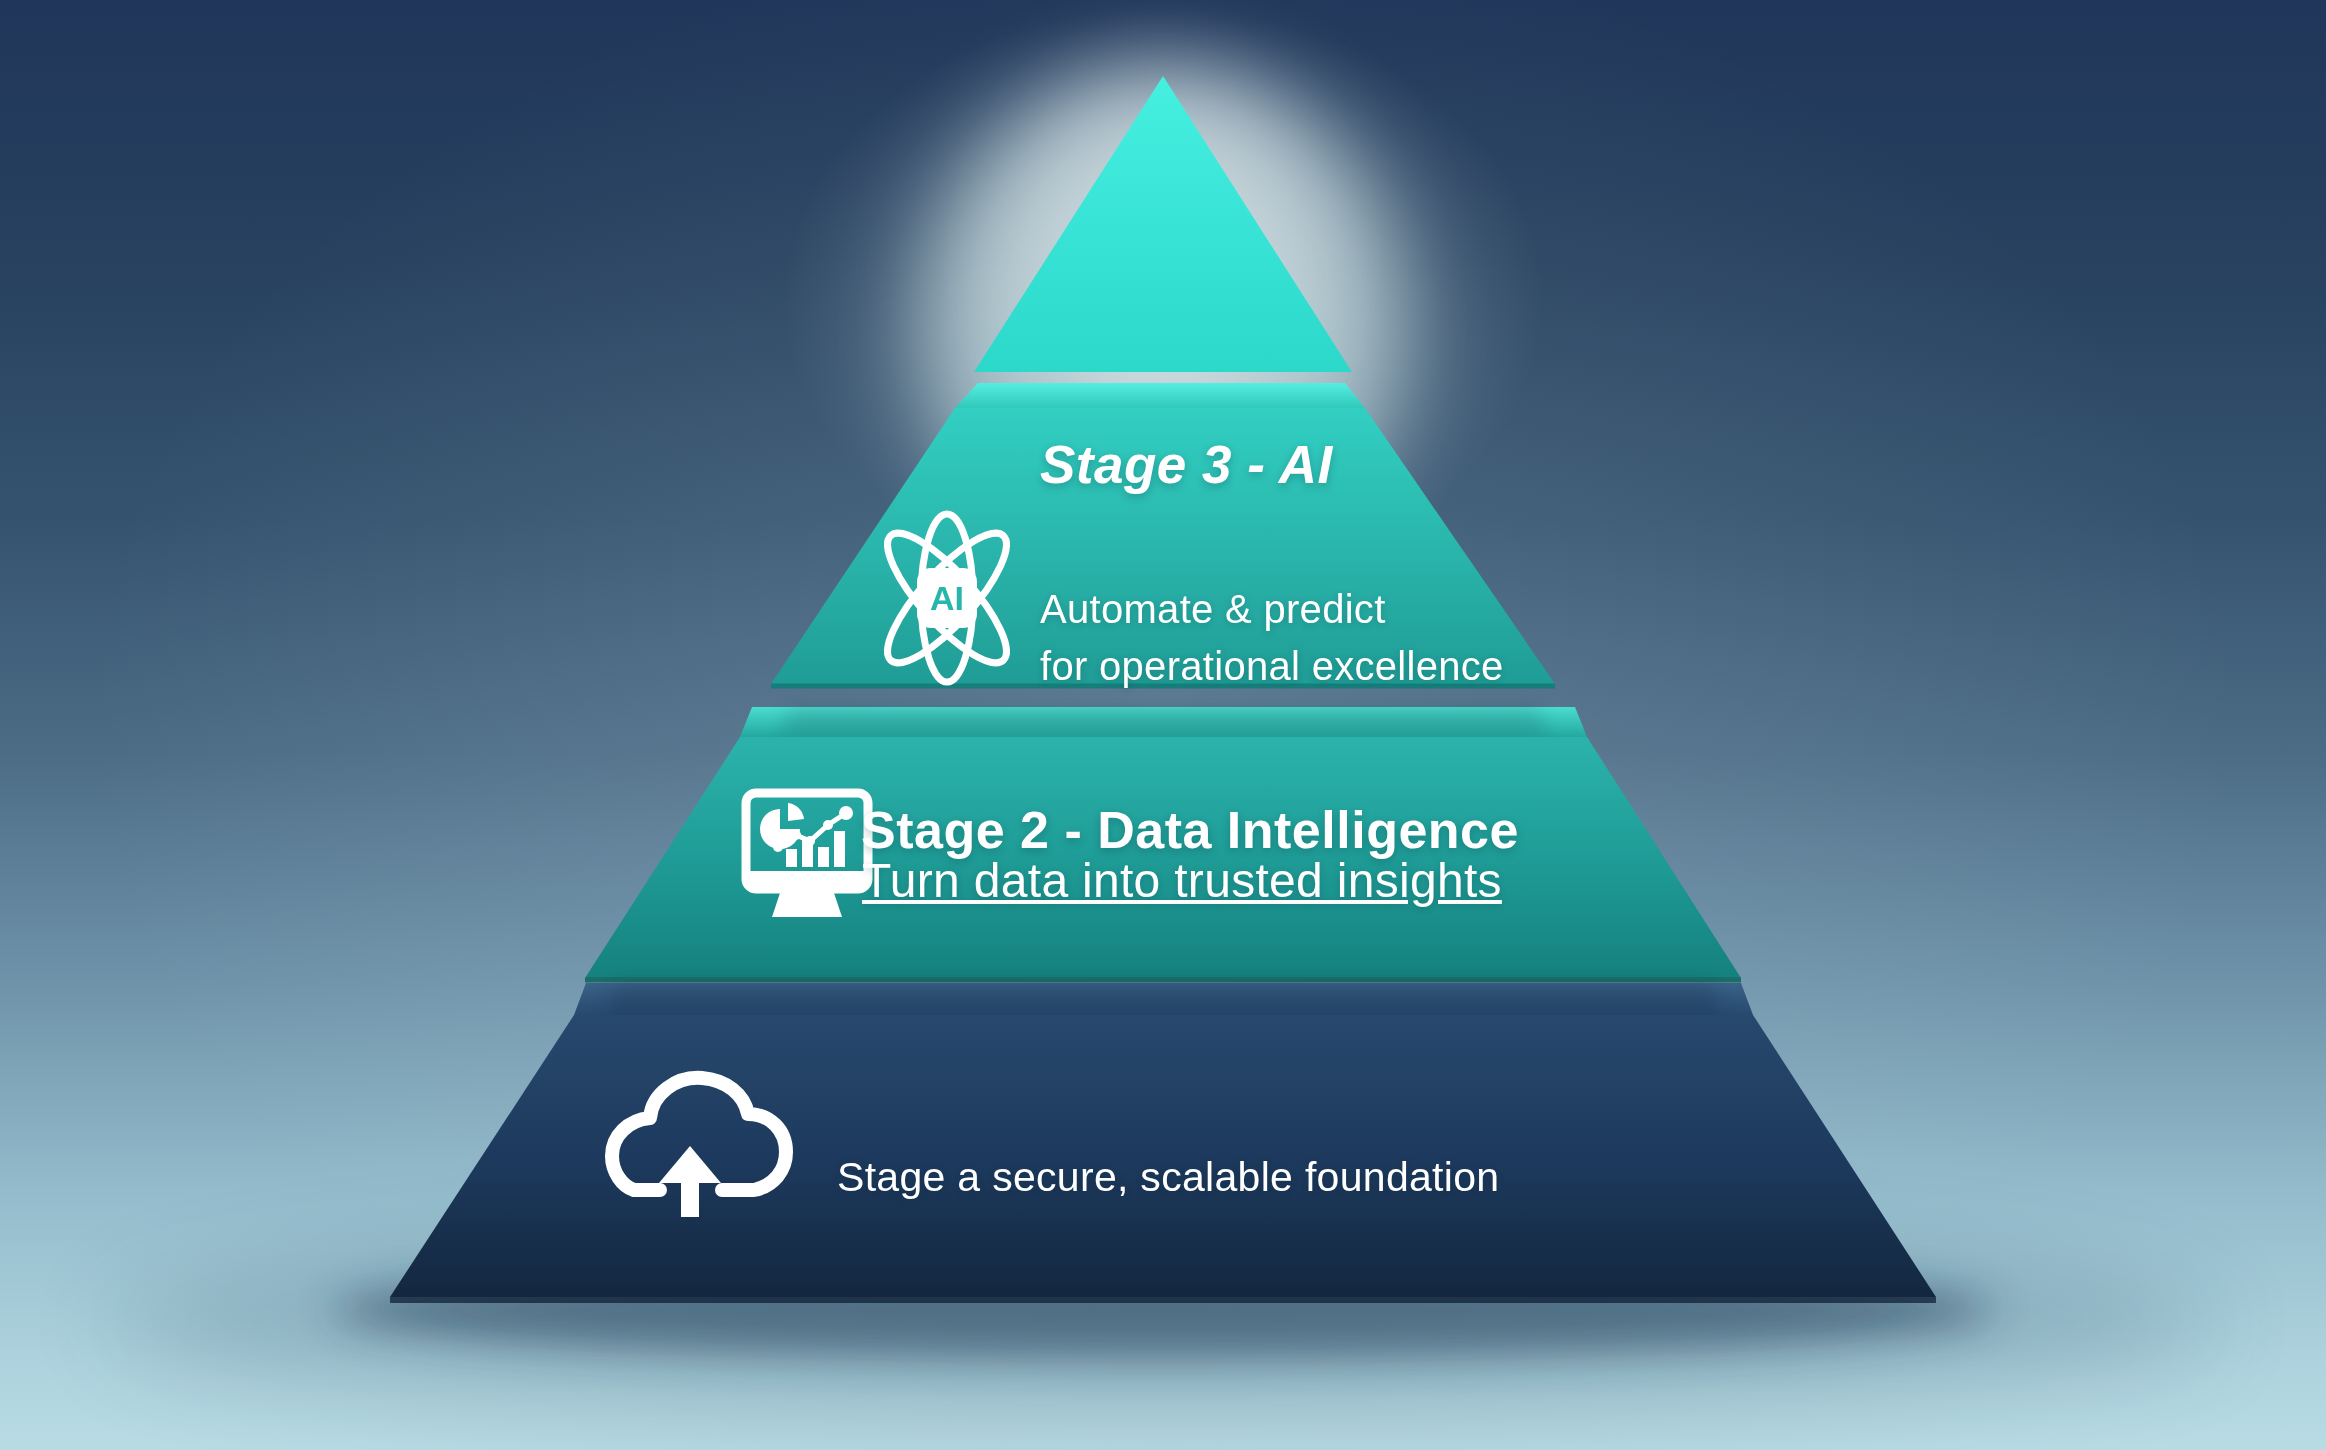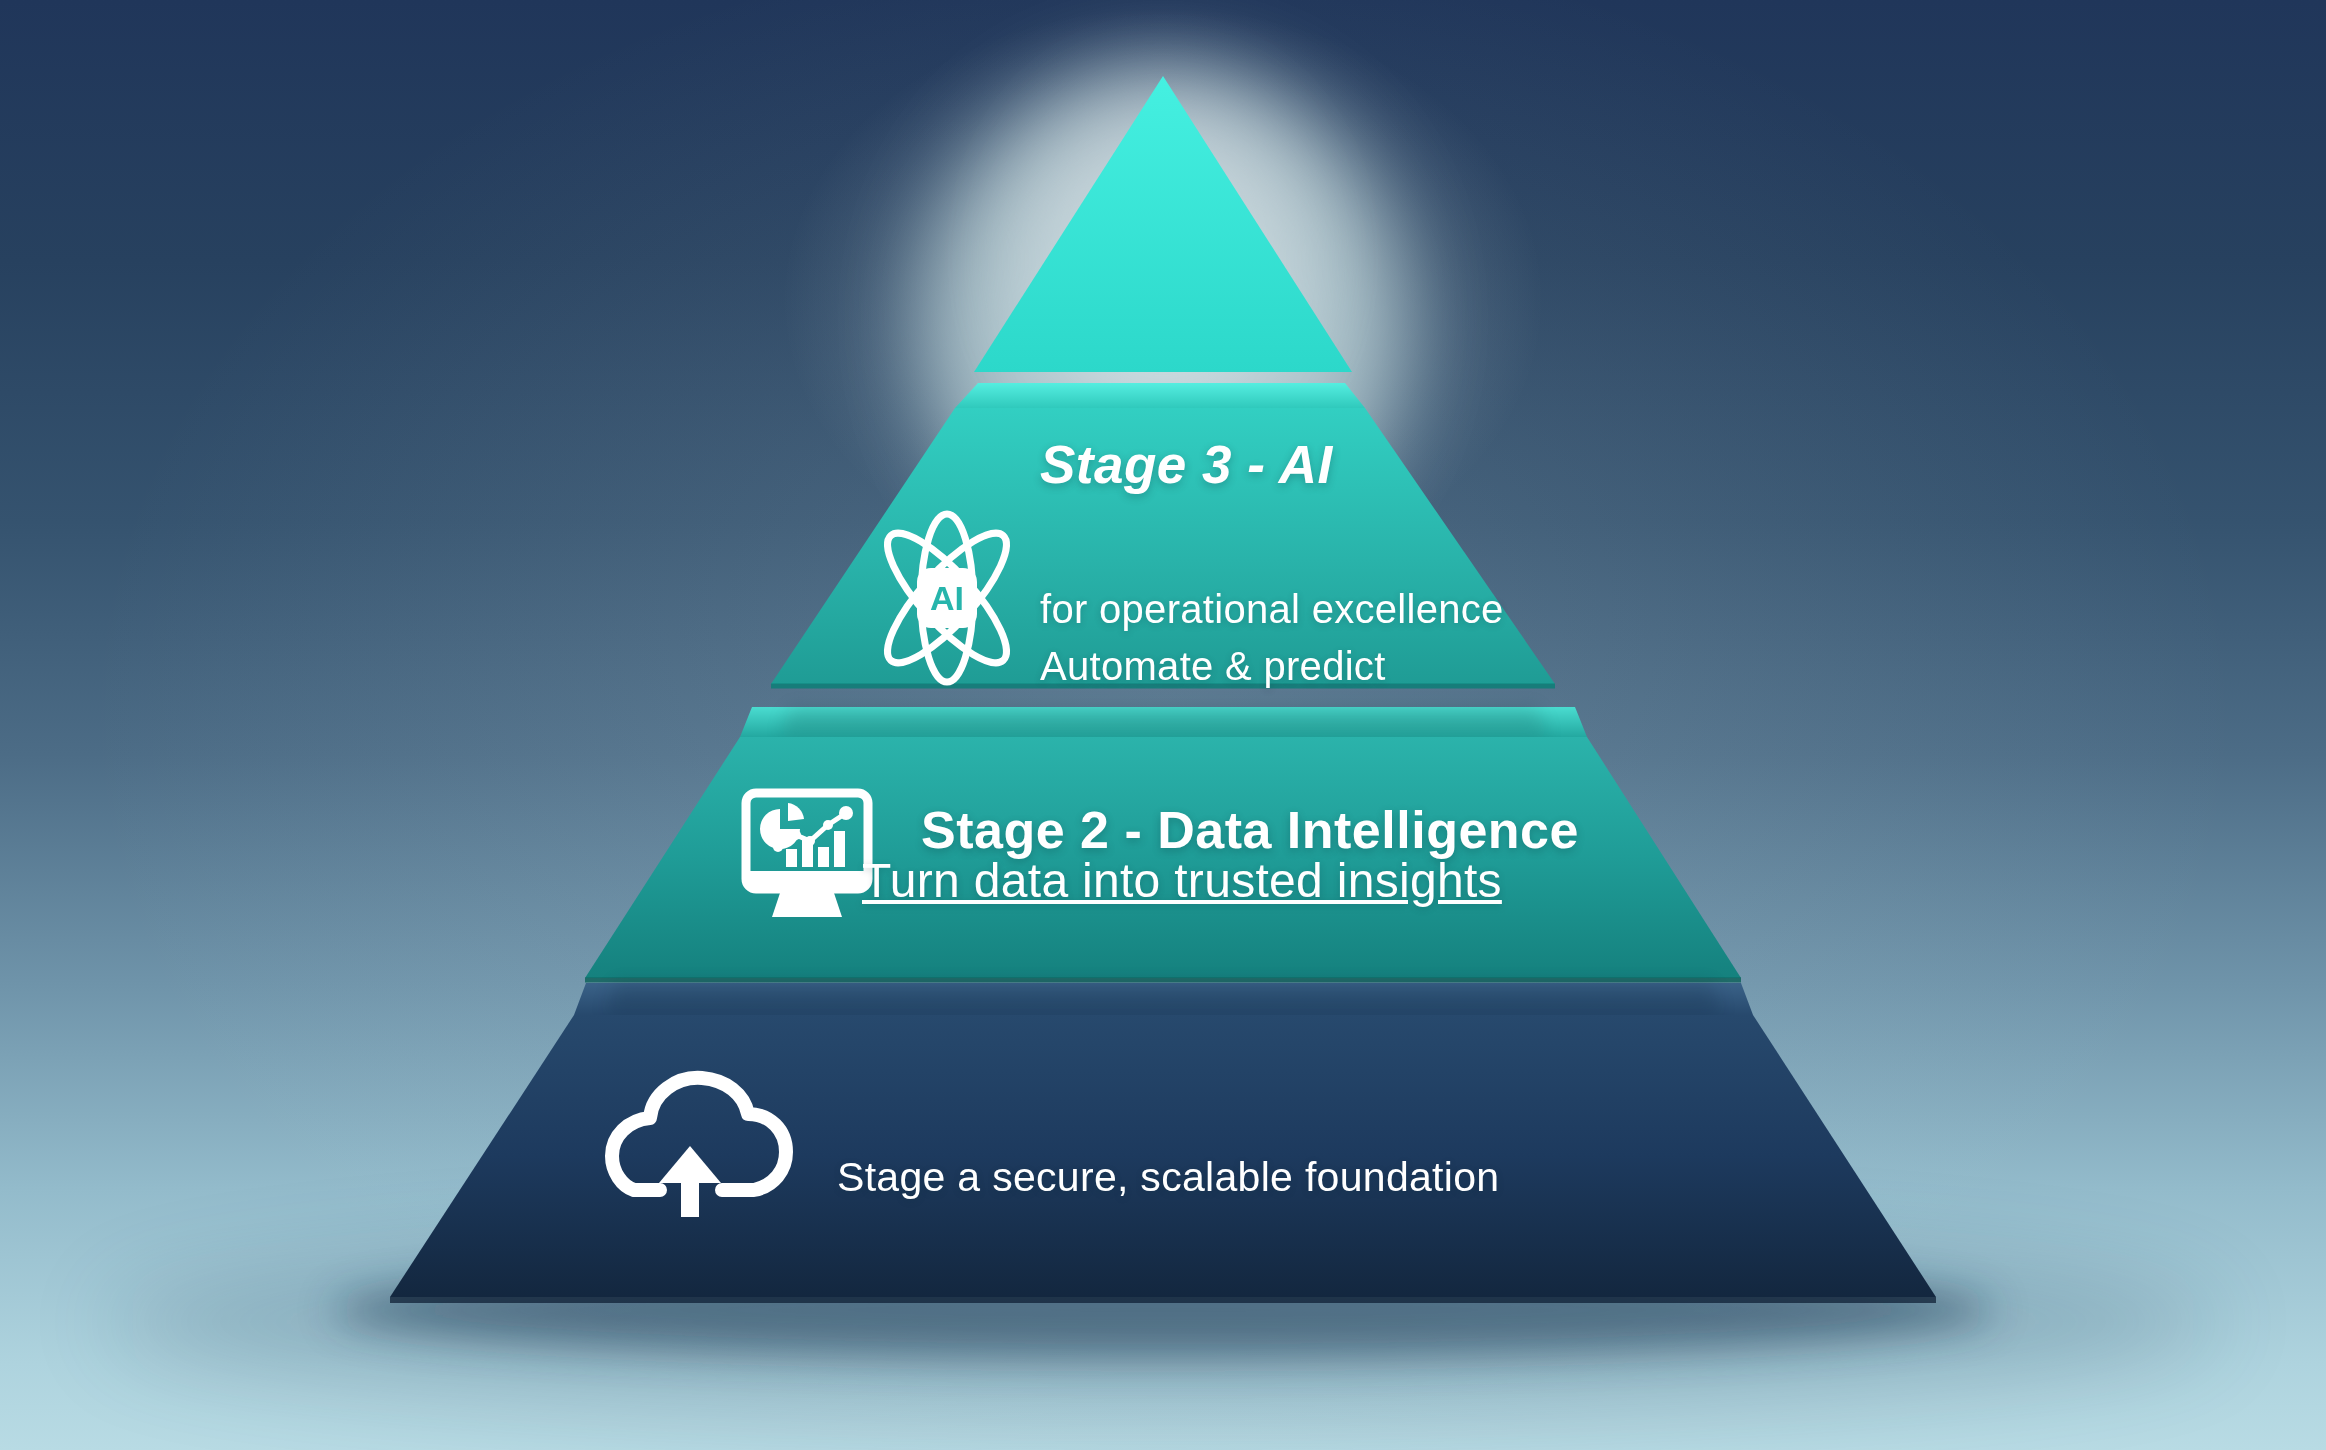--- a/index.html
+++ b/index.html
@@ -21,21 +21,21 @@
     text-shadow: 0 3px 9px rgba(8,45,55,.28);
     letter-spacing: 0.5px;
   }
   .stage-sub {
     font-weight: 400;
     text-shadow: 0 2px 7px rgba(8,45,55,.22);
     letter-spacing: 0.3px;
   }
   #s3-title { left: 1040px; top: 427px; font-size: 53px; line-height: 76px; font-style: italic; }
   #s3-sub   { left: 1040px; top: 581px; font-size: 40px; line-height: 57px; }
-  #s2-title { left: 921px;  top: 799px; font-size: 52px; line-height: 62px; }
+  #s2-title { left: 861px;  top: 799px; font-size: 52px; line-height: 62px; }
   #s2-sub   { left: 862px;  top: 855px; font-size: 48px; line-height: 52px; text-decoration: underline; }
   #s1-title { left: 837px;  top: 1076px; font-size: 53px; line-height: 62px; }
   #s1-sub   { left: 837px;  top: 1150px; font-size: 41px; line-height: 54px; }
 </style>
 </head>
 <body>
 
 <div id="stage">
 
   <svg class="layer" width="2326" height="1450" viewBox="0 0 2326 1450">
@@ -151,22 +151,22 @@
       <path d="M 62,122 L 36,122 C 24,118 14,104 14,88 C 14,68 30,52 52,50 C 54,26 78,8 104,10 C 128,12 146,26 150,46 C 172,46 188,62 188,84 C 188,102 176,118 156,122 L 124,122" fill="none" stroke="#ffffff" stroke-width="14" stroke-linecap="round" stroke-linejoin="round"></path>
       <polygon points="92,78 123,115 61,115" fill="#ffffff"></polygon>
       <rect x="83" y="111" width="18" height="38" fill="#ffffff"></rect>
     </g>
   </svg>
 
   <div id="s3-title" class="txt stage-title">
     <div>Stage 3 - AI</div>
   </div>
   <div id="s3-sub" class="txt stage-sub">
+    <div>Automate &amp; predict</div>
     <div>for operational excellence</div>
-    <div>Automate &amp; predict</div>
   </div>
 
   <div id="s2-title" class="txt stage-title">
     <div>Stage 2 - Data Intelligence</div>
   </div>
   <div id="s2-sub" class="txt stage-sub">
     <div>Turn data into trusted insights</div>
   </div>
 
   <div id="s1-sub" class="txt stage-sub">

